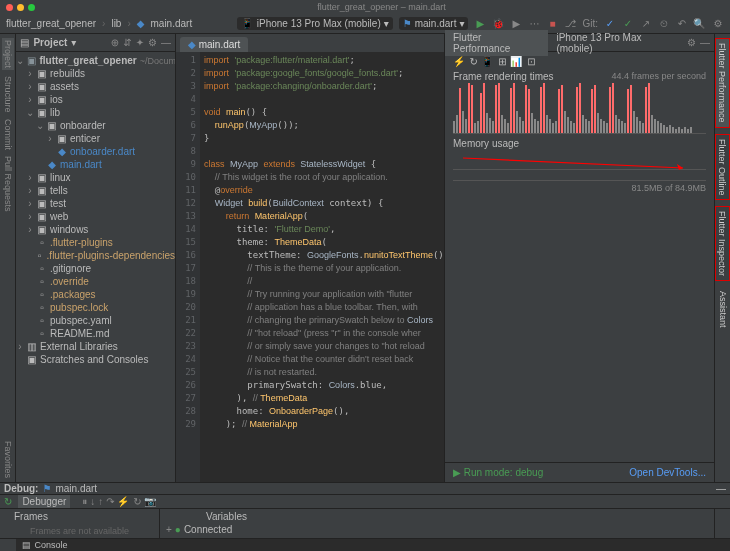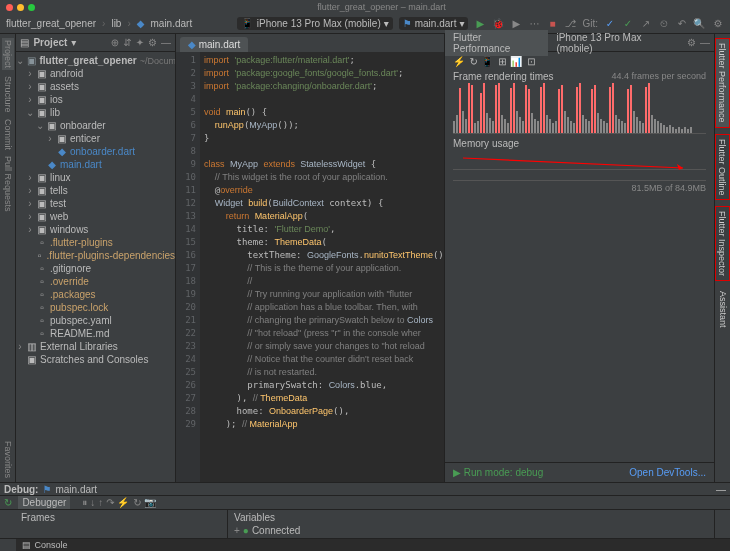--- a/index.html
+++ b/index.html
@@ -63,25 +63,25 @@
 .right-gutter { width: 16px; background: #3c3f41; border-left: 1px solid #222; display: flex; flex-direction: column; padding-top: 4px; gap: 6px; }
 .right-gutter .tab { writing-mode: vertical-rl; font-size: 9px; color: #ccc; padding: 4px 2px; text-align: center; }
 .right-gutter .tab.active { background: #4e5254; }
 .right-gutter .highlight { border: 1px solid #d00; }
 .debug-panel { height: 56px; background: #3c3f41; border-top: 1px solid #222; display: flex; flex-direction: column; }
 .dbg-header { height: 16px; display: flex; align-items: center; padding: 0 4px; gap: 4px; border-bottom: 1px solid #222; }
 .dbg-header .title { font-weight: bold; }
 .dbg-tabs { height: 16px; display: flex; align-items: center; padding: 0 4px; gap: 6px; border-bottom: 1px solid #222; }
 .dbg-tabs .flt { display: flex; gap: 3px; margin-left: 6px; color: #888; }
 .dbg-body { flex: 1; display: flex; }
-.dbg-left { width: 228px; border-right: 1px solid #222; padding: 2px 21px; }
+.dbg-left { width: 160px; border-right: 1px solid #222; padding: 2px 14px; }
 .dbg-left .frames-title { color: #bbb; margin-bottom: 2px; }
 .dbg-left .frames-empty { color: #666; text-align: center; margin-top: 4px; font-size: 9px; }
 .dbg-right { flex: 1; padding: 2px 6px; }
-.dbg-right .vars-title { color: #bbb; margin-bottom: 2px; }
+.dbg-right .vars-title { color: #bbb; margin-bottom: 2px; margin-left: 40px; }
 .dbg-var { display: flex; align-items: center; gap: 3px; margin-top: 2px; font-size: 10px; }
 .dbg-var .plus { color: #888; }
 .dbg-var .dot { color: #499c54; }
 .lower-gutter { width: 16px; background: #3c3f41; border-left: 1px solid #222; }
 .console { height: 26px; background: #2b2b2b; border-top: 1px solid #222; display: flex; }
 .console .icons { width: 16px; background: #3c3f41; }
 .console .body { flex: 1; padding: 1px 6px; font-family: Menlo, monospace; font-size: 9px; color: #bbb; }
 .console .hdr { color: #bbb; margin-bottom: 1px; display: flex; align-items: center; gap: 4px; }
 input[type=checkbox] { width: 9px; height: 9px; }
 </style>
@@ -155,21 +155,21 @@
     <div class="tree" id="tree">
         <div class="tree-item">
           <span class="arrow">⌄</span>
           <span class="icon folder-open">▣</span>
           <b>flutter_great_opener</b> 
           <span class="muted">~/Documents/logro</span>
         </div>
         <div class="tree-item" style="padding-left: 10px;">
           <span class="arrow">›</span>
           <span class="icon ">▣</span>
-          <span class="">android</span>
+          <span class="">rebuilds</span>
         </div>
         <div class="tree-item" style="padding-left: 10px;">
           <span class="arrow">›</span>
           <span class="icon ">▣</span>
           <span class="">assets</span>
         </div>
         <div class="tree-item" style="padding-left: 10px;">
           <span class="arrow">›</span>
           <span class="icon ">▣</span>
           <span class="">ios</span>
@@ -462,20 +462,21 @@
       <span>↑</span>
       <span>↷</span>
       <span>⚡</span>
       <span>↻</span>
       <span>📷</span>
     </div>
   </div>
   <div class="dbg-body">
     <div class="dbg-left">
       <div class="frames-title">Frames</div>
+      <div class="frames-empty">Frames are not available</div>
     </div>
     <div class="dbg-right">
       <div class="vars-title">Variables</div>
       <div class="dbg-var">
         <span class="plus">+</span>
         <span class="dot">●</span>
         <span>Connected</span>
       </div>
     </div>
     <div class="lower-gutter"></div>

